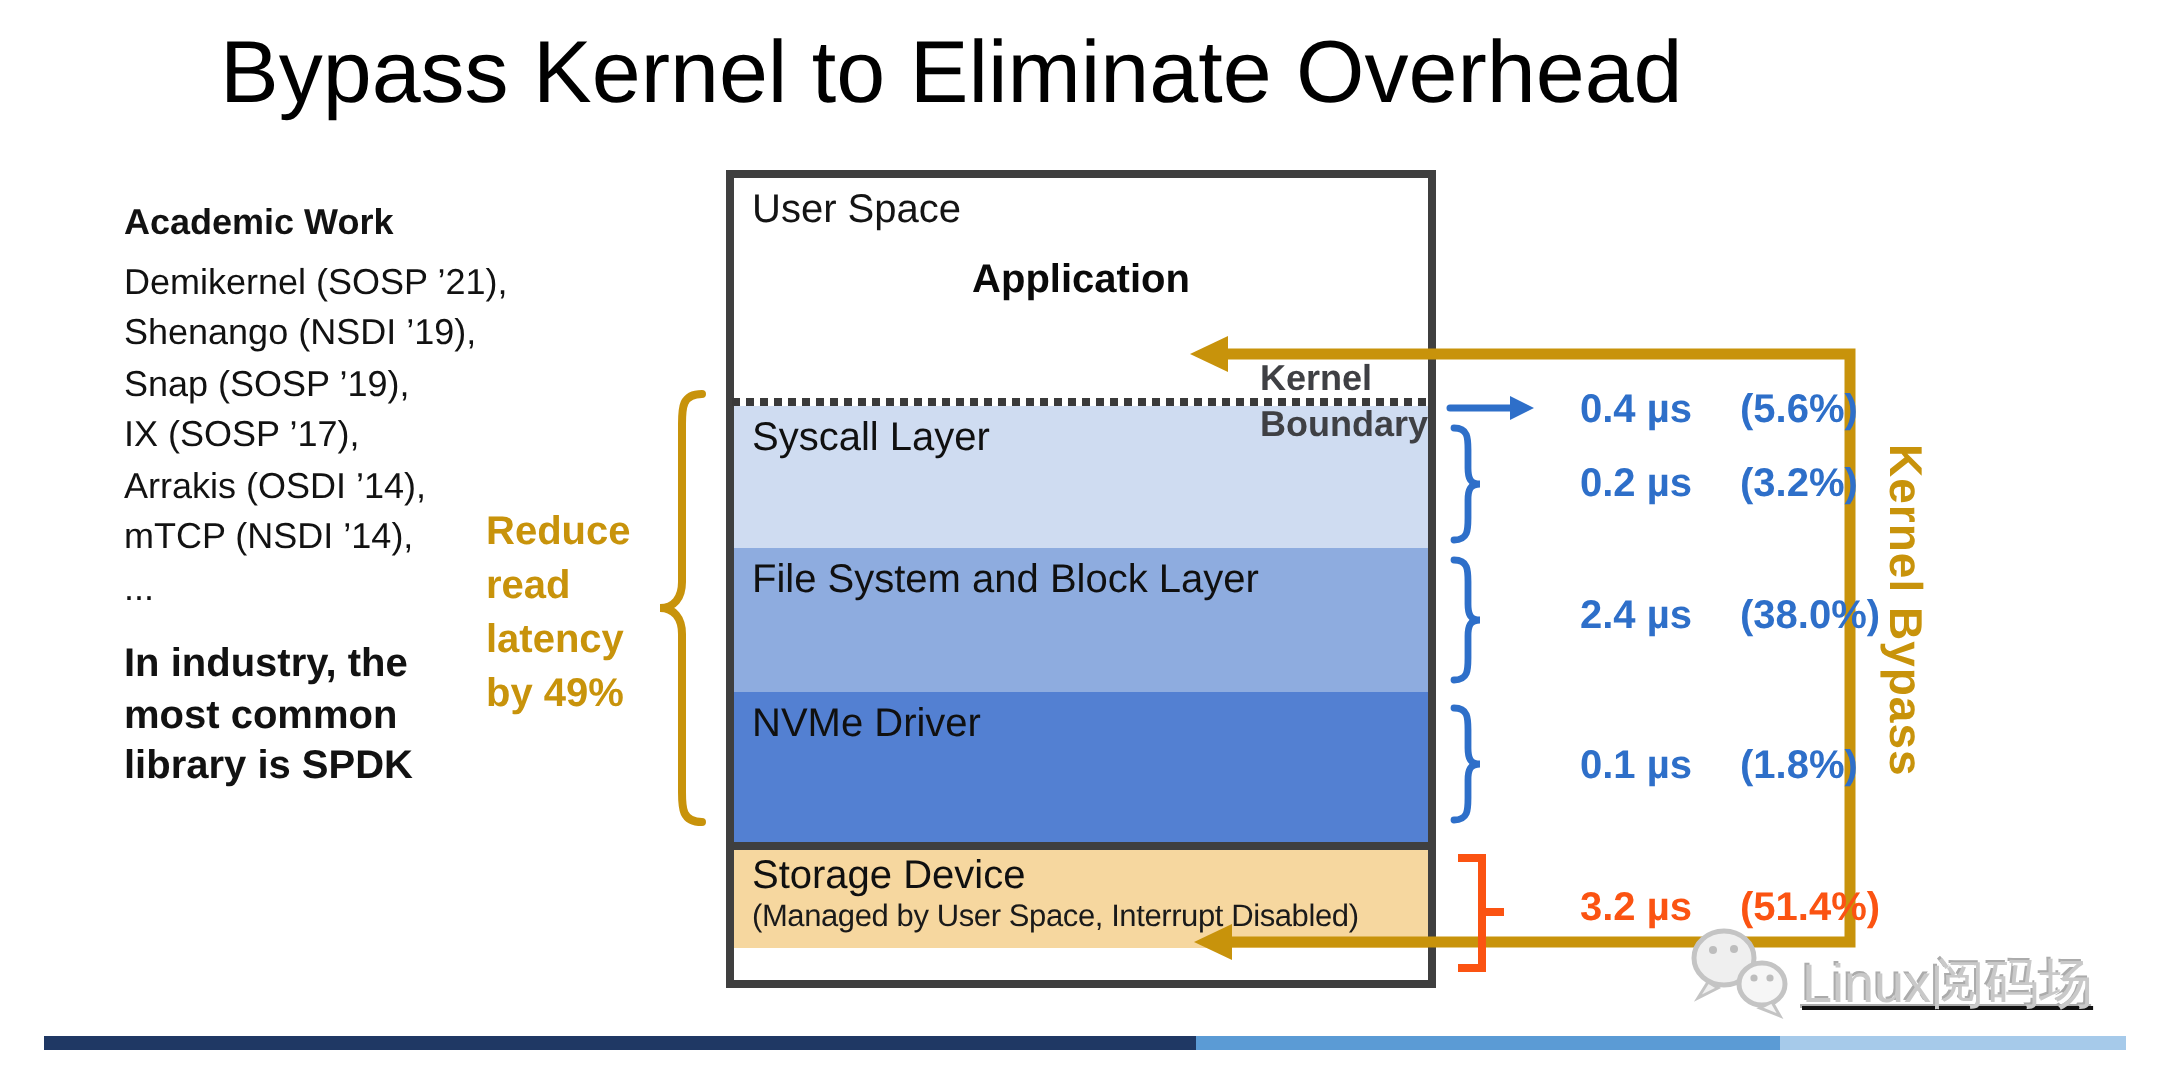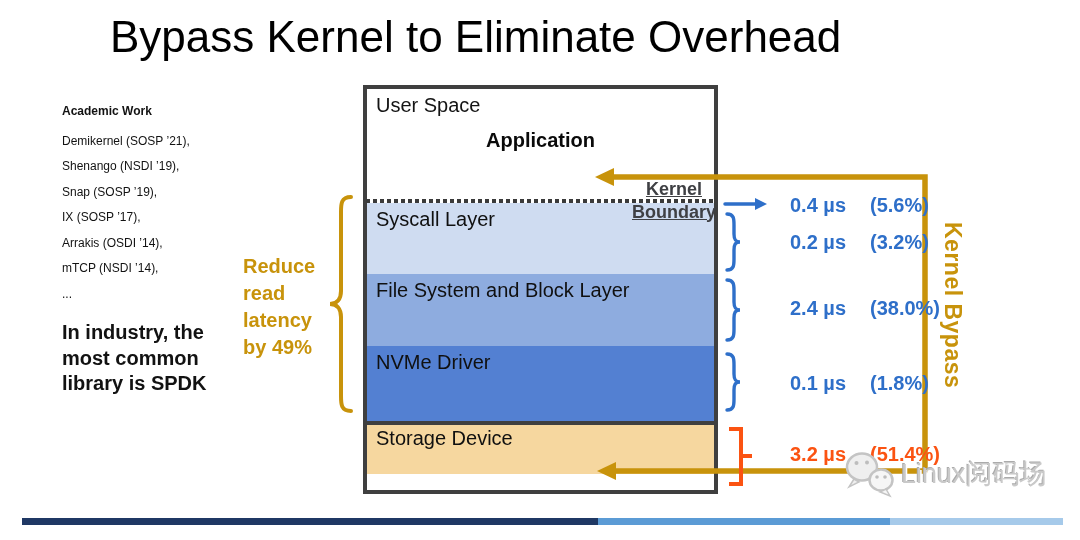--- a/index.html
+++ b/index.html
@@ -4,51 +4,51 @@
 <style>
   html,body{margin:0;padding:0;background:#fff;}
   .slide{position:relative;width:1080px;height:540px;background:#ffffff;
          font-family:"Liberation Sans",sans-serif;overflow:hidden;color:#111;}
   .abs{position:absolute;}
 
   
   .title{left:110px;top:12px;font-size:44px;font-weight:400;color:#000;white-space:nowrap;letter-spacing:0px;text-align:center;}
 
   
-  .academic{left:62px;top:99px;font-size:12px;line-height:25.5px;color:#121212;}
+  .academic{left:62px;top:99px;font-size:18px;line-height:25.5px;color:#121212;}
   .academic .heading{font-weight:700;margin-bottom:4px;}
   .industry{left:62px;top:320px;font-size:20px;line-height:25.5px;font-weight:700;color:#121212;white-space:pre-line;}
   .reduce{left:243px;top:253px;font-size:20px;line-height:27px;font-weight:700;color:#C8930B;white-space:pre-line;}
 
   
   .stackbox{left:363px;top:85px;width:355px;height:409px;border:4px solid #3F3F3F;background:#fff;box-sizing:border-box;}
   .stackbox .inner{position:absolute;left:0;top:0;right:0;bottom:0;}
   .userspace-label{left:9px;top:5px;font-size:20px;color:#141414;}
   .application-label{left:0;top:40px;width:100%;text-align:center;font-size:20px;font-weight:700;color:#0a0a0a;}
   .layer{left:0;width:100%;box-sizing:border-box;padding:5px 9px;font-size:20px;color:#101010;}
   .layer-syscall{top:114px;height:71px;background:#CFDCF1;}
   .layer-fs{top:185px;height:72px;background:#8EACDF;}
   .layer-nvme{top:257px;height:75px;background:#5380D2;}
   .layer-storage{top:332px;height:53px;background:#F6D79F;border-top:4px solid #3F3F3F;padding-top:2px;}
   .layer-storage .sub{font-size:15.5px;color:#1a1a1a;letter-spacing:-0.2px;}
   .dotted-line{left:366px;top:199px;width:349px;height:4px;
      background:repeating-linear-gradient(90deg,#3A3A3A 0 4px,transparent 4px 7px);z-index:3;}
-  .kb-label{left:630px;top:178px;width:88px;text-align:center;font-size:18px;font-weight:700;
-     color:#3F4044;line-height:22.5px;z-index:4;text-decoration:underline;}
+  .kb-label{left:630px;top:178px;width:88px;text-align:left;font-size:18px;font-weight:700;
+     color:#3F4044;line-height:22.5px;z-index:4;}
 
   
   .lat-row{font-size:20px;font-weight:700;color:#2E6FC9;white-space:nowrap;line-height:24px;}
   .lat-row .dur{display:inline-block;min-width:80px;margin-left:23px;}
   .lat-row.orange{color:#FB5312;}
   .brace-svg{overflow:visible;}
   .kernel-bypass{left:934px;top:222px;height:195px;width:32px;writing-mode:vertical-rl;
      font-size:23px;font-weight:700;color:#C8930B;letter-spacing:0.5px;white-space:nowrap;}
 
   
-  .watermark{left:843px;top:450px;display:flex;align-items:center;gap:4px;}
+  .watermark{left:843px;top:462px;display:flex;align-items:flex-end;gap:4px;text-decoration:underline;}
   .watermark .wm-text{font-size:27px;color:#c9c9c9;
      text-shadow:1.5px 1.5px 0 #ffffff,-1px -1px 0 #ababab;white-space:nowrap;}
 
   
   .footer-seg{top:518px;height:7px;}
   .fs1{left:22px;width:576px;background:#1F3864;}
   .fs2{left:598px;width:292px;background:#5B9BD5;}
   .fs3{left:890px;width:173px;background:#A6CAEA;}
 </style>
 </head>
@@ -90,20 +90,21 @@
         <span>Syscall Layer</span>
       </div>
       <div class="abs layer layer-fs">
         <span>File System and Block Layer</span>
       </div>
       <div class="abs layer layer-nvme">
         <span>NVMe Driver</span>
       </div>
       <div class="abs layer layer-storage">
         <div>Storage Device</div>
+        <div class="sub">(Managed by User Space, Interrupt Disabled)</div>
       </div>
     </div>
   </div>
 
   <div class="abs dotted-line"></div>
   <div class="abs kb-label">
     <div>Kernel</div>
     <div>Boundary</div>
   </div>
 

